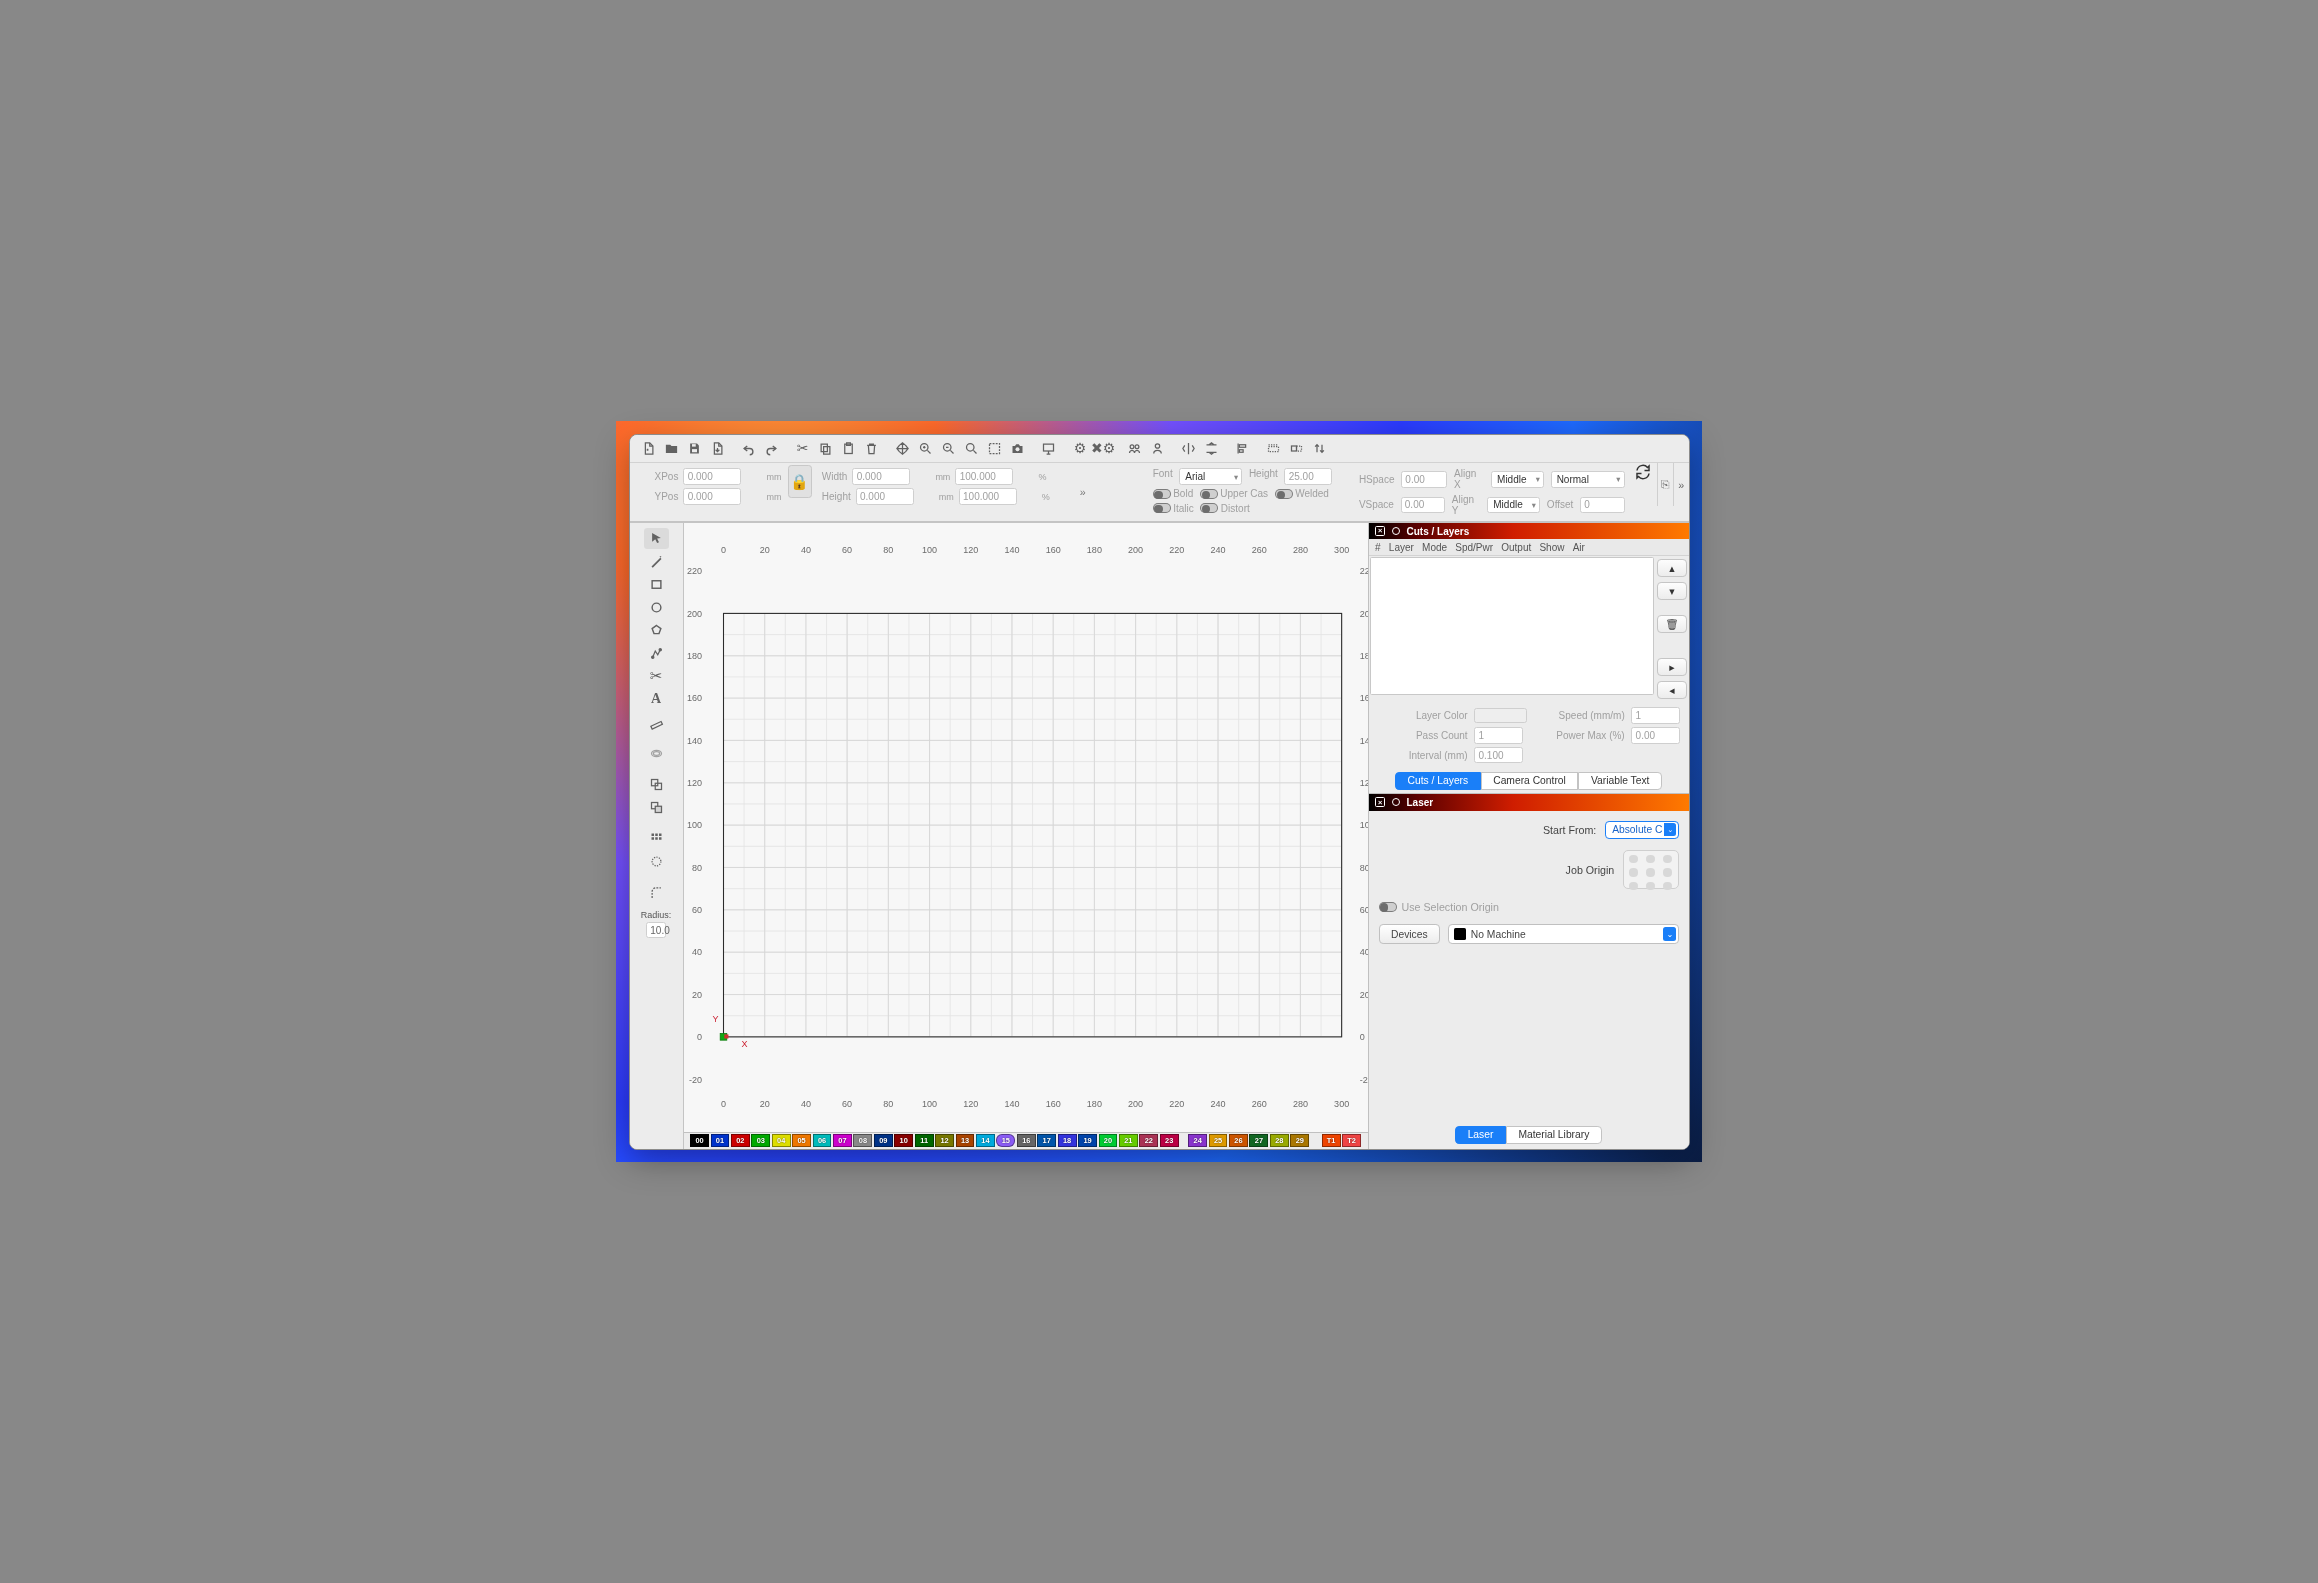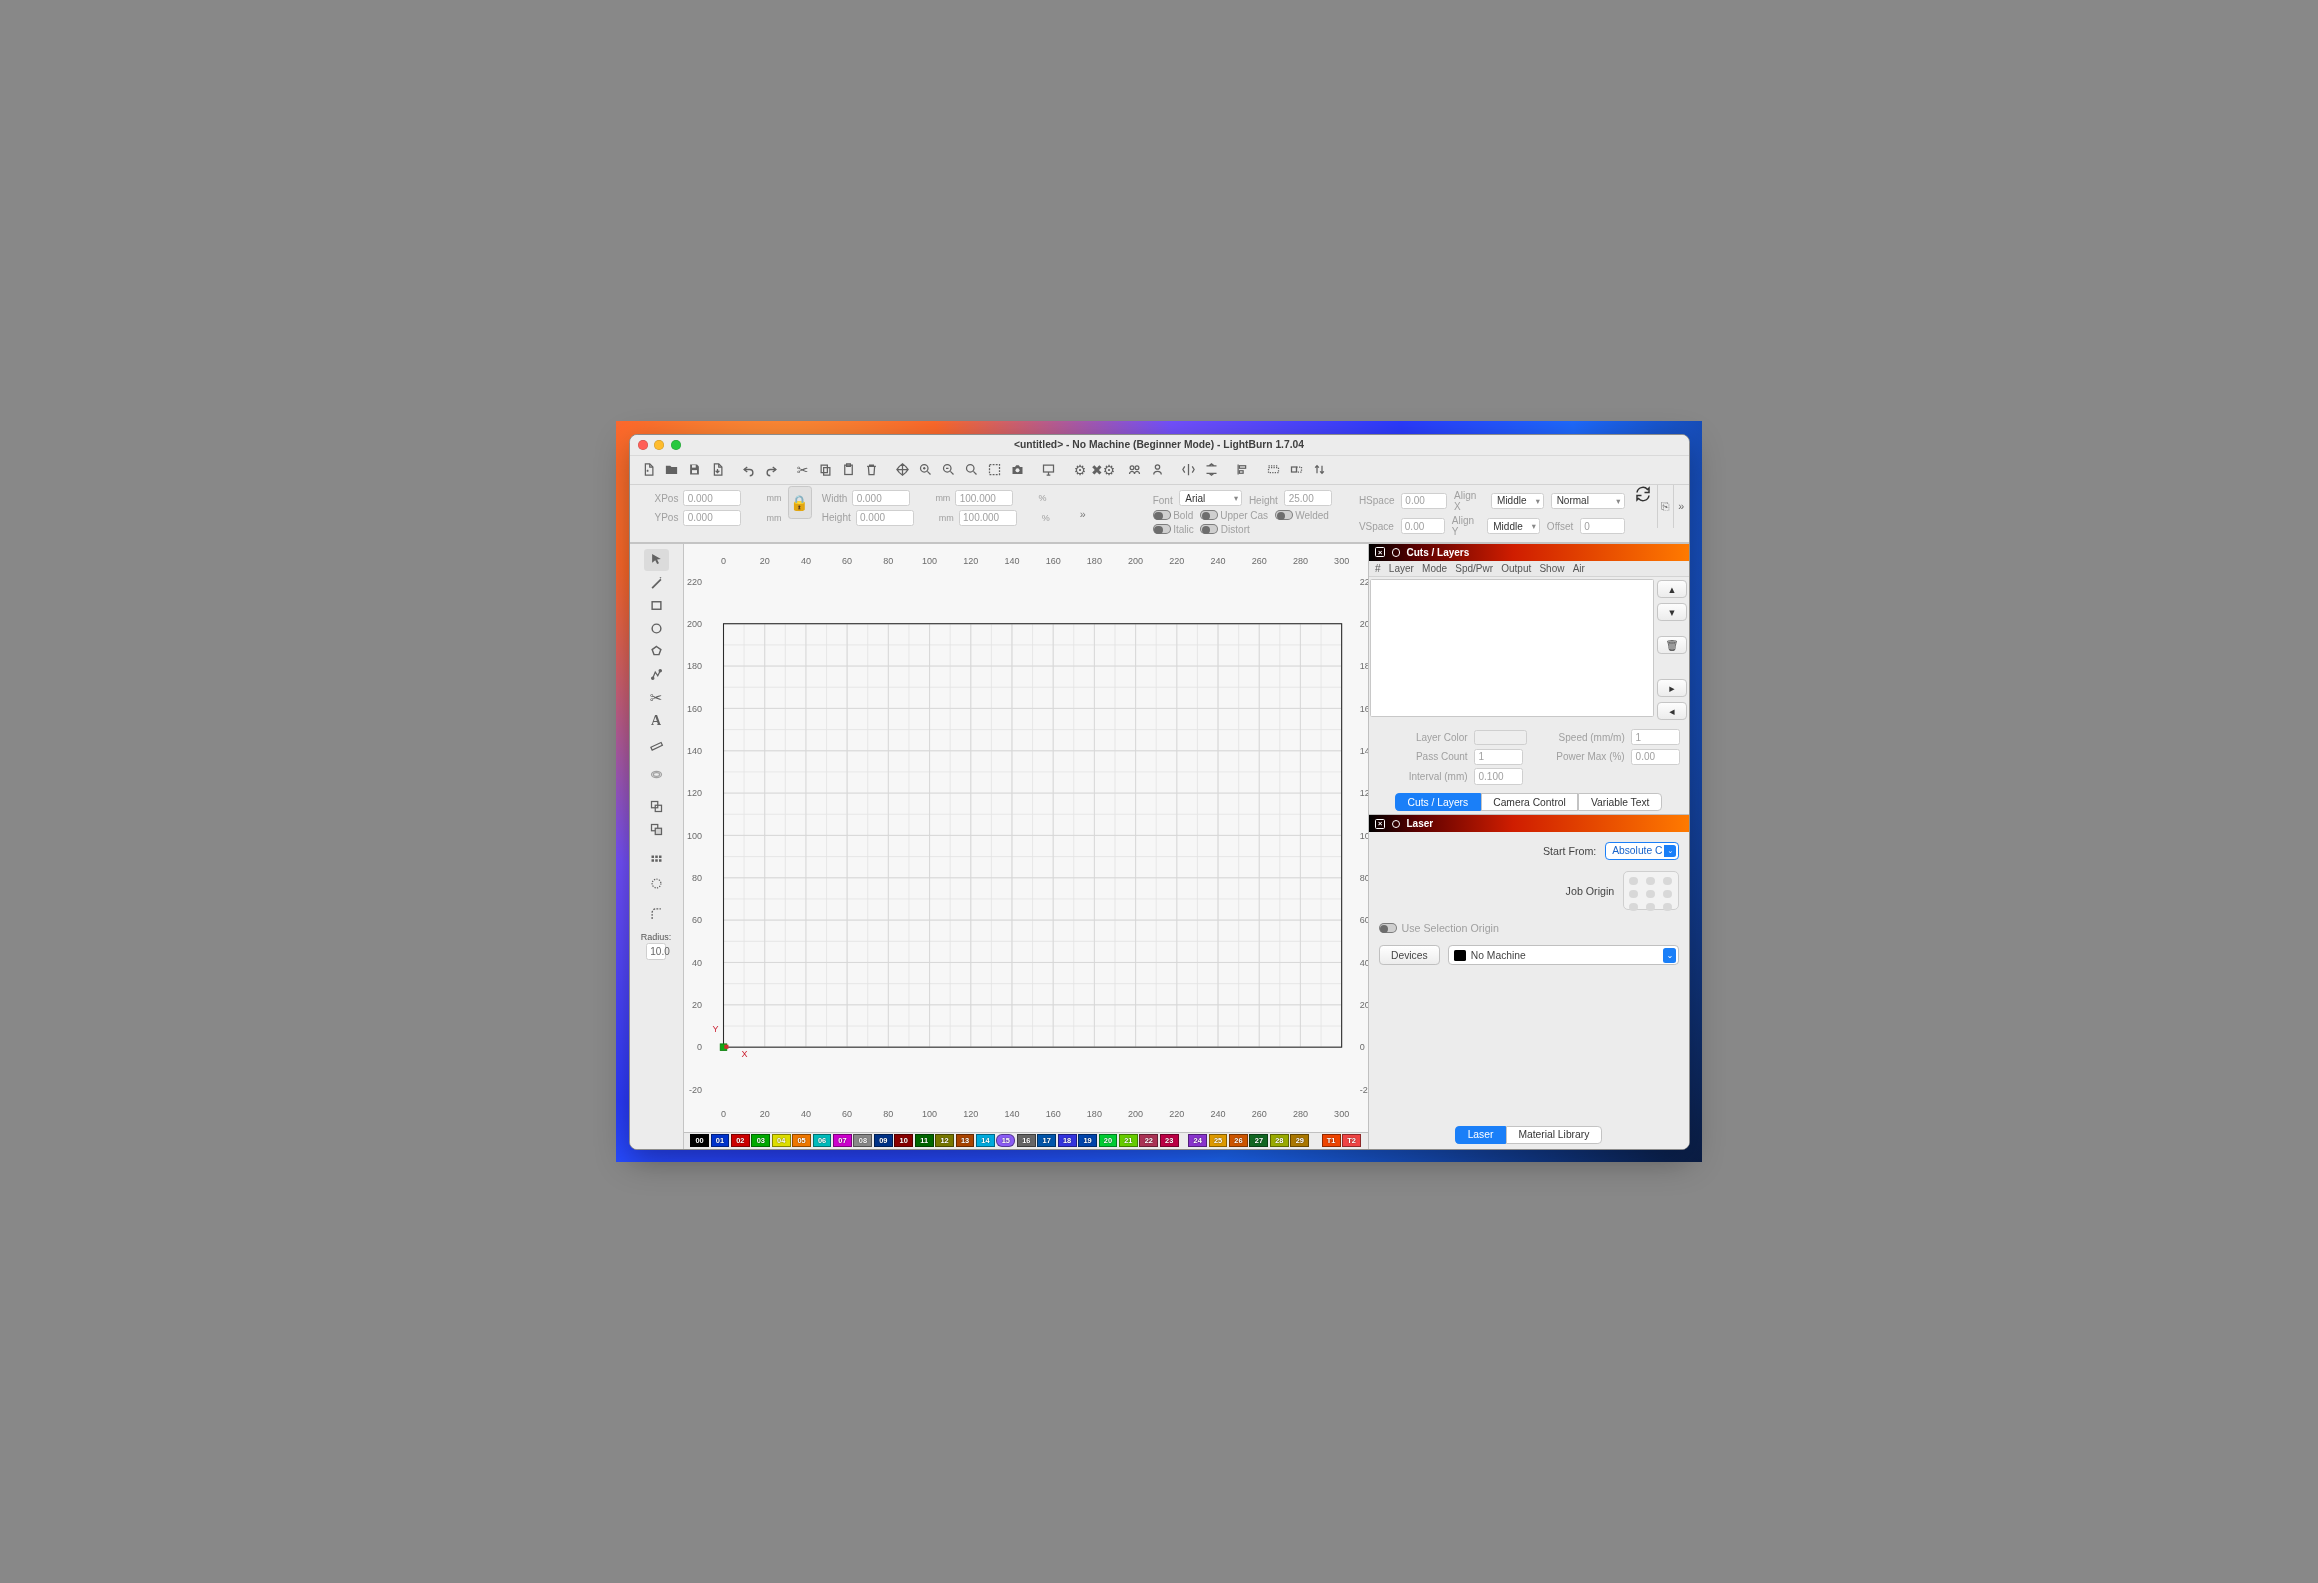--- a/index.html
+++ b/index.html
@@ -81,21 +81,21 @@
 
   .prop-wrap{ display:flex; align-items:flex-start; }
   .prop-left{ flex:0 0 auto; display:flex; flex-direction:column; gap:3.3px; padding:5px 5px 5px 25px;}
   .prop-left .row{display:flex; align-items:center; gap:5px;}
   .lock-box{width:30px;height:33px;display:flex;align-items:center;justify-content:center;font-size:15px;color:#888;background:#e1e1e1;border:0.8px solid #c8c8c8;border-radius:3.3px;margin:1.6px 5px 1.6px 1.6px;}
 
   .prop-mid{ flex:0 0 auto; display:flex; flex-direction:column; gap:3.3px; padding:5px 5px;text-align:right;}
   .prop-mid .row{display:flex; align-items:center; gap:5px;}
 
   .prop-font{ display:flex; flex-direction:column; gap:3.3px; padding:5px 5px; margin-left:33px;}
-  .prop-font .row{display:flex; align-items:flex-end; gap:6.6px;padding-left:29px;}
+  .prop-font .row{display:flex; align-items:flex-start; gap:6.6px;padding-left:29px;}
   .drop { background:#fff; border:0.8px solid #cfcfcf; border-radius:2.5px; height:16.5px; padding:0 11.5px 0 5px; display:inline-flex; align-items:center; position:relative; min-width:63px; font-size:10px;}
   .drop::after{content:"▾";position:absolute;right:3.3px;color:#888;font-size:8.2px;}
   .toggle{ display:inline-flex; align-items:center; gap:2.5px; color:var(--disabled-text); font-size:10px;}
   .toggle .sw{ width:18px;height:10px;border-radius:5.8px;background:#cfcfcf;position:relative;}
   .toggle .sw::after{content:"";position:absolute;left:0.8px;top:0.8px;width:8.2px;height:8.2px;background:#6d6d6d;border-radius:50%;}
 
   .prop-align{display:flex;flex-direction:column;gap:3.3px;padding:5px 5px;margin-left:16.5px;}
   .prop-align .row{display:flex;align-items:center;gap:6.6px;}
 
   .prop-sync{display:flex;align-items:center;justify-content:center;width:35px;}
@@ -180,28 +180,20 @@
 
   
   .dock-chev{width:20px;display:flex;align-items:center;justify-content:center;color:#666;border-left:0.8px solid #cfcfcf;}
 </style>
 </head>
 <body>
 
 <div class="desktop">
   <div class="window">
 
-    <div class="titlebar">
-      <div class="traffic">
-        <div class="dot" style="background:var(--mac-red)"></div>
-        <div class="dot" style="background:var(--mac-yellow)"></div>
-        <div class="dot" style="background:var(--mac-green)"></div>
-      </div>
-      <span>&lt;untitled&gt; - No Machine (Beginner Mode) - LightBurn 1.7.04</span>
-    </div>
 
     <div class="toolbar toolbar-row1">
       <div class="tb-btn">
           <svg class="ic" viewBox="0 0 24 24" fill="none" stroke="currentColor" stroke-width="2">
             <path d="M7 3h7l5 5v13H7z"></path>
             <path d="M14 3v5h5"></path>
             <path d="M9 14h3m-1.5-1.5v3"></path>
           </svg>
         </div>
       <div class="tb-btn">

